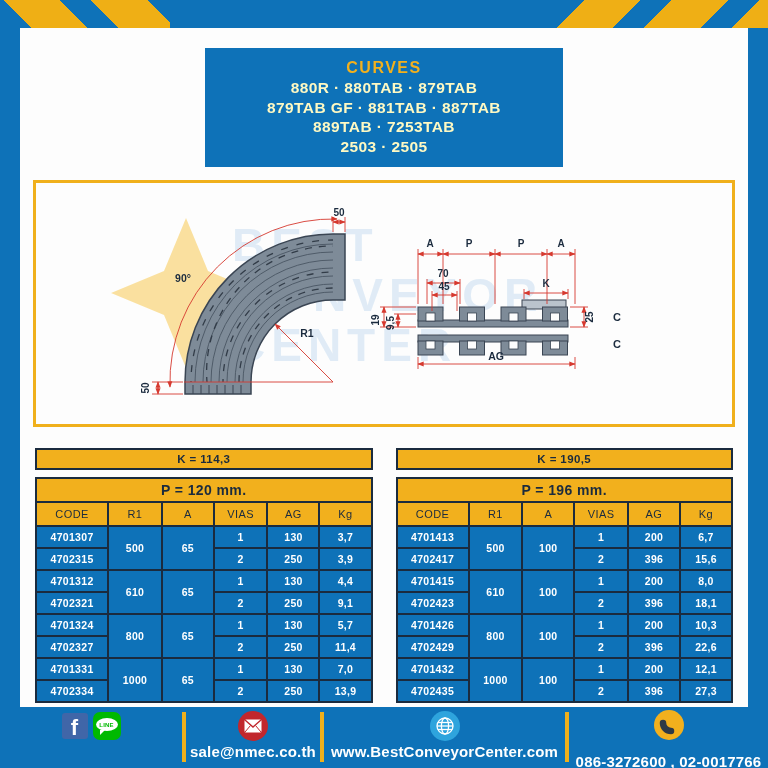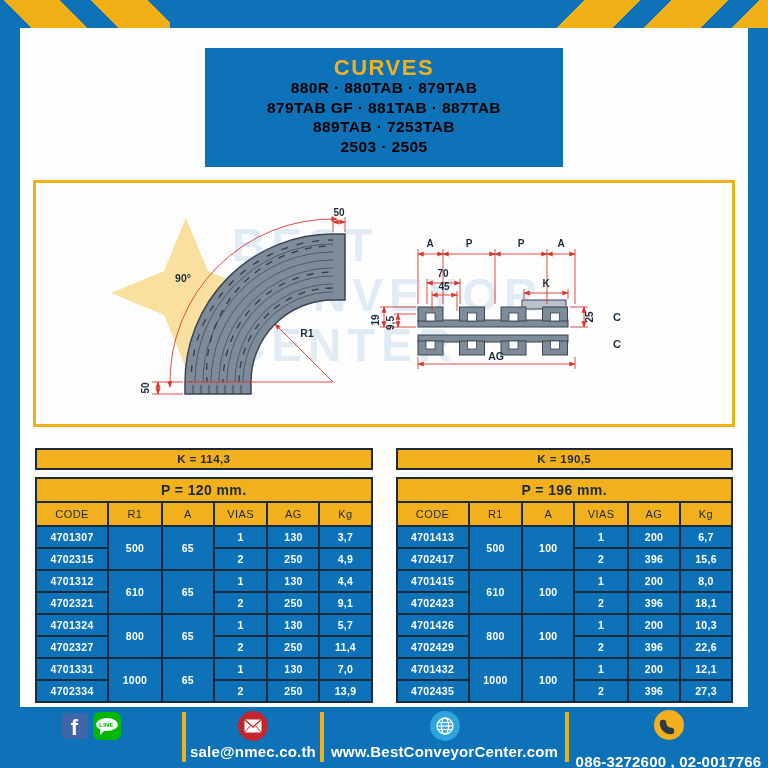--- a/index.html
+++ b/index.html
@@ -12,22 +12,22 @@
   
   .hazard{position:absolute;top:0;left:0;right:0;height:28px;background:#0e72b8;}
   .hazard .stripes-left{position:absolute;left:0;top:0;width:170px;height:28px;
     background:repeating-linear-gradient(45deg,#0e72b8 0 22px,#efaf15 22px 62px);}
   .hazard .stripes-right{position:absolute;right:0;top:0;width:215px;height:28px;
     background:repeating-linear-gradient(135deg,#0e72b8 0 22px,#efaf15 22px 62px);}
   
   .card{position:absolute;left:20px;right:20px;top:28px;bottom:61px;background:#fdfdfd;}
   
   .title-box{width:346px;margin:20px auto 0;background:#0e72b8;text-align:center;padding:9px 6px 11px;}
-  .title-main{color:#f2b01d;font-weight:bold;font-size:22px;letter-spacing:1.5px;line-height:21px;}
-  .title-line{color:#000000;font-weight:bold;font-size:15.5px;letter-spacing:.4px;line-height:19.5px;}
+  .title-main{color:#f2b01d;font-weight:bold;font-size:16px;letter-spacing:1.5px;line-height:21px;}
+  .title-line{color:#fef9c3;font-weight:bold;font-size:15.5px;letter-spacing:.4px;line-height:19.5px;}
   
   .drawing-box{margin:13px 13px 0;height:241px;border:3px solid #f0b01c;position:relative;overflow:hidden;background:#fdfdfd;}
   
   .tables-row{display:flex;gap:23px;margin:21px 15px 0;}
   .table-block{flex:1;min-width:0;}
   .k-banner{background:#f2b01d;border:2px solid #1b2b3e;color:#1b2b3e;font-weight:bold;
     font-size:11.5px;text-align:center;padding:3px 0;letter-spacing:.4px;}
   table.data{width:100%;border-collapse:collapse;margin-top:7px;table-layout:fixed;}
   table.data th,table.data td{border:2px solid #1b2b3e;text-align:center;}
   th.p-banner{background:#f2b01d;color:#1b2b3e;font-weight:bold;font-size:14px;padding:3px 0;letter-spacing:.4px;}
@@ -256,21 +256,21 @@
               <td rowspan="2">500</td>
               <td rowspan="2">65</td>
               <td>1</td>
               <td>130</td>
               <td>3,7</td>
             </tr>
             <tr>
               <td>4702315</td>
               <td>2</td>
               <td>250</td>
-              <td>4,9</td>
+              <td>3,9</td>
             </tr>
             <tr>
               <td>4701312</td>
               <td rowspan="2">610</td>
               <td rowspan="2">65</td>
               <td>1</td>
               <td>130</td>
               <td>4,4</td>
             </tr>
             <tr>

